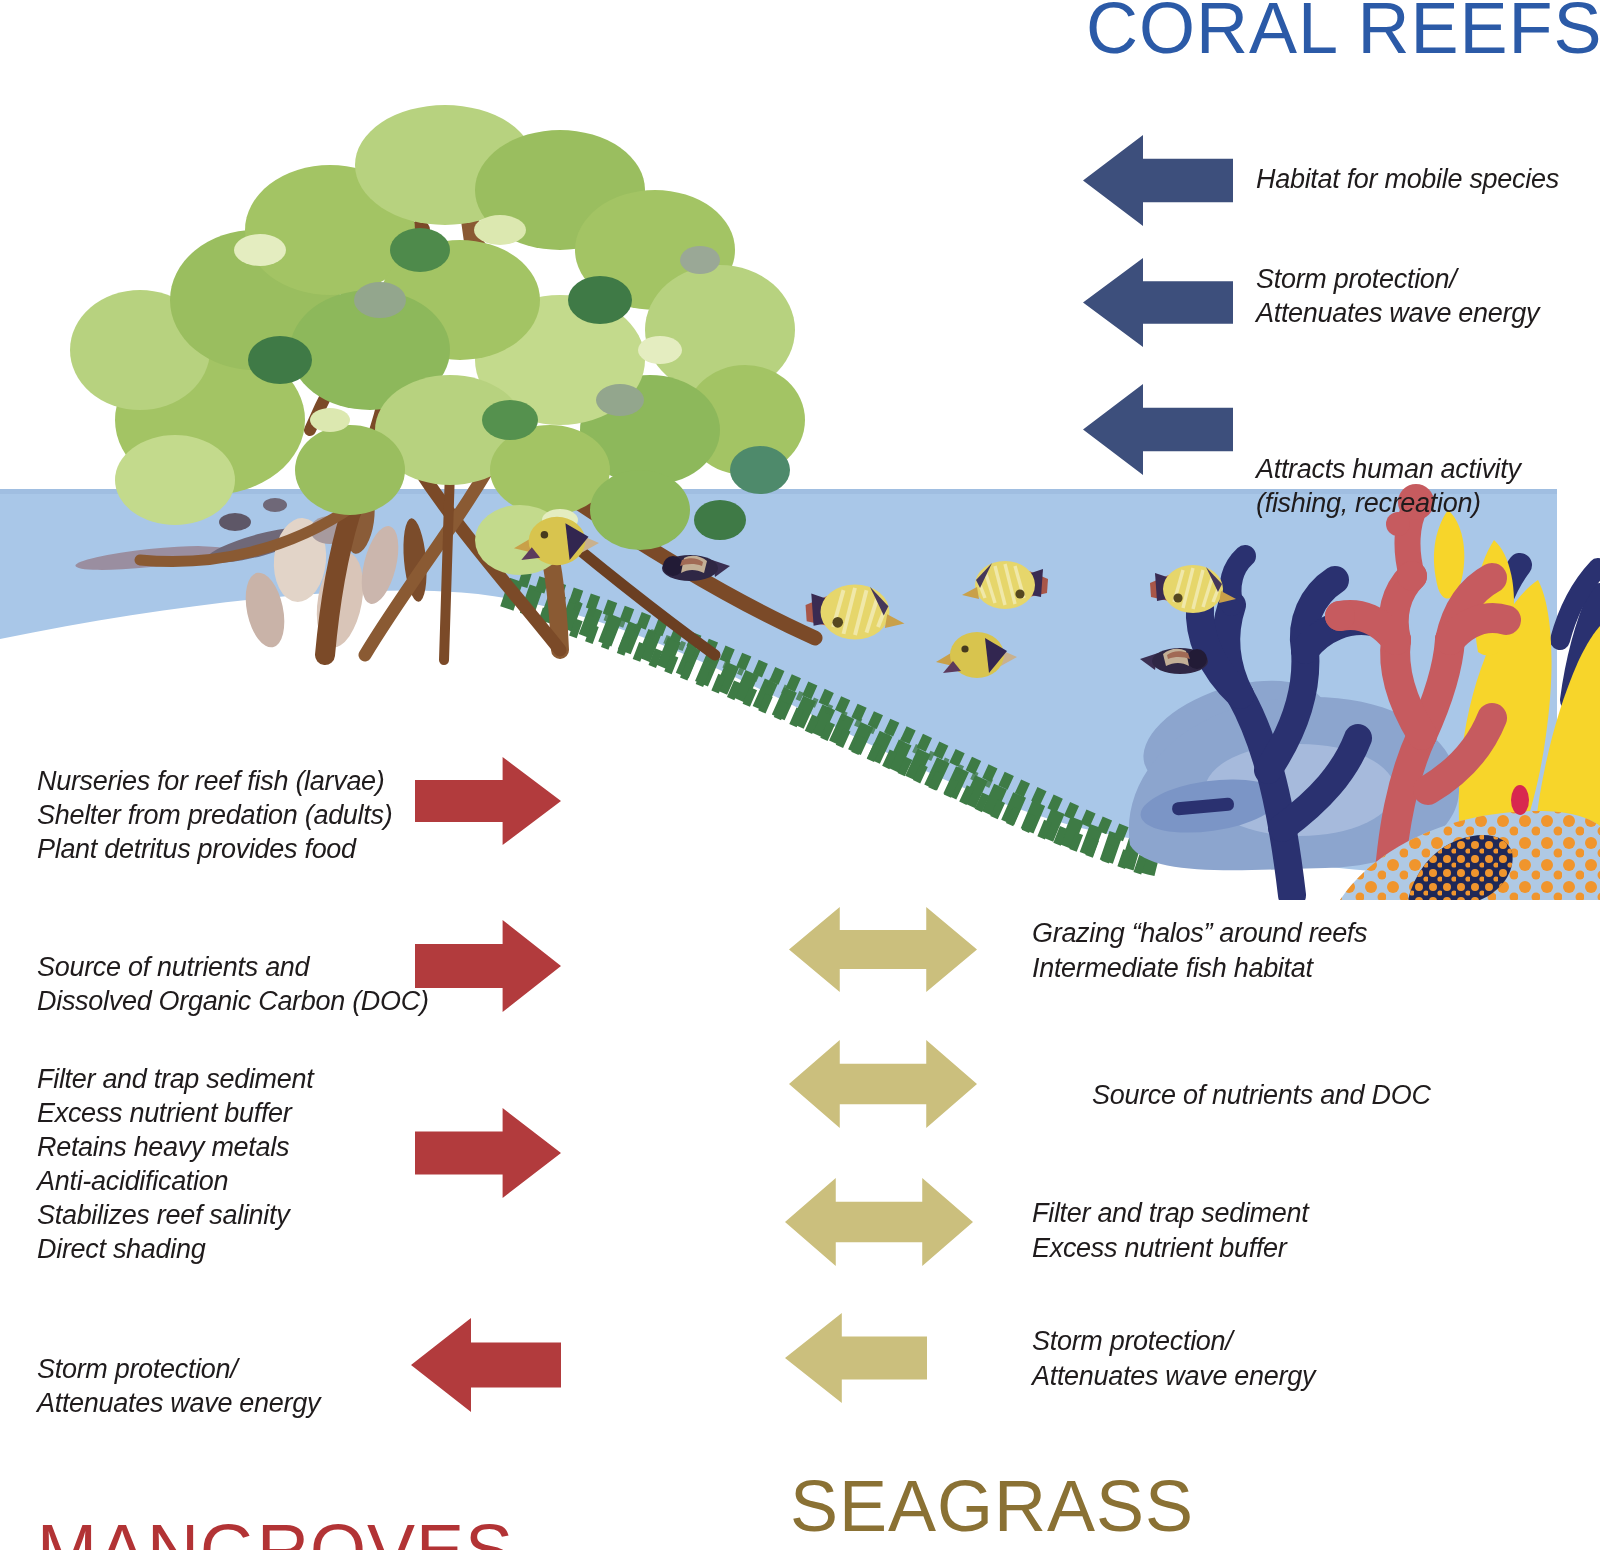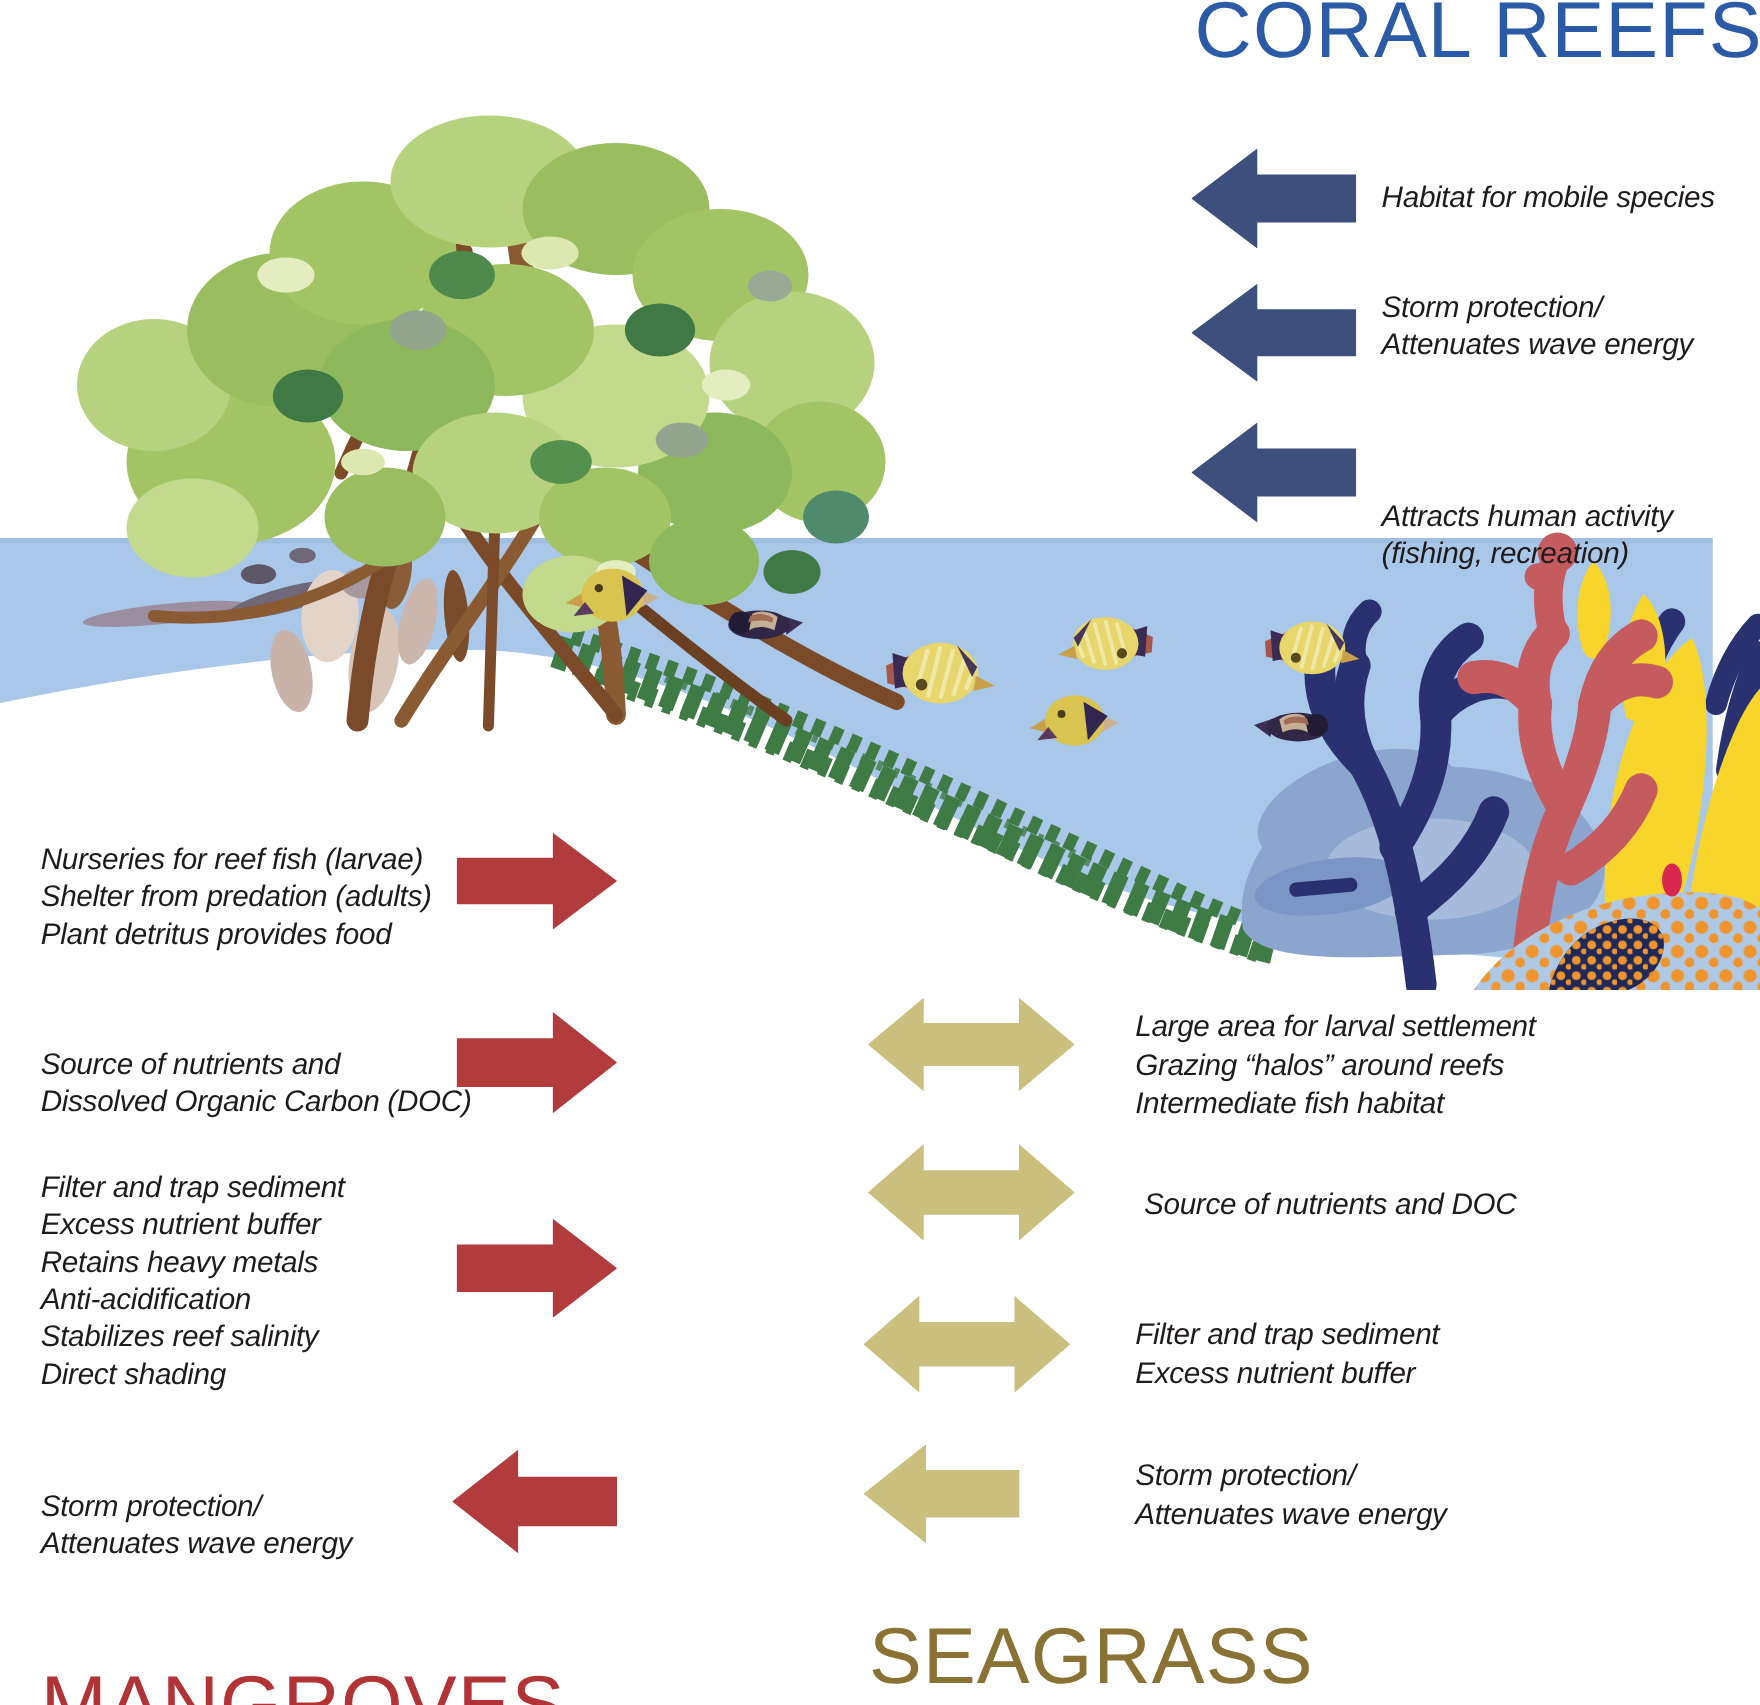--- a/index.html
+++ b/index.html
@@ -270,27 +270,26 @@
   <div class="label" style="left:37px;top:1352px">
     <div>Storm protection/</div>
     <div>Attenuates wave energy</div>
   </div>
   <div class="arrow left red" style="left:411px;top:1318px;width:150px;height:94px"></div>
 
   <div class="big-title title-mangroves" style="left:37px;top:1470px">MANGROVES</div>
 
   <div class="arrow double tan" style="left:789px;top:907px;width:188px;height:85px"></div>
   <div class="label lh35" style="left:1032px;top:916px">
-    <div>Large area for larval settlement</div>
     <div>Grazing “halos” around reefs</div>
     <div>Intermediate fish habitat</div>
   </div>
 
   <div class="arrow double tan" style="left:789px;top:1040px;width:188px;height:88px"></div>
-  <div class="label lh35" style="left:1040px;top:1078px">
+  <div class="label lh35" style="left:1092px;top:1078px">
     <div>Source of nutrients and DOC</div>
   </div>
 
   <div class="arrow double tan" style="left:785px;top:1178px;width:188px;height:88px"></div>
   <div class="label lh35" style="left:1032px;top:1196px">
     <div>Filter and trap sediment</div>
     <div>Excess nutrient buffer</div>
   </div>
 
   <div class="arrow left tan" style="left:785px;top:1313px;width:142px;height:90px"></div>

